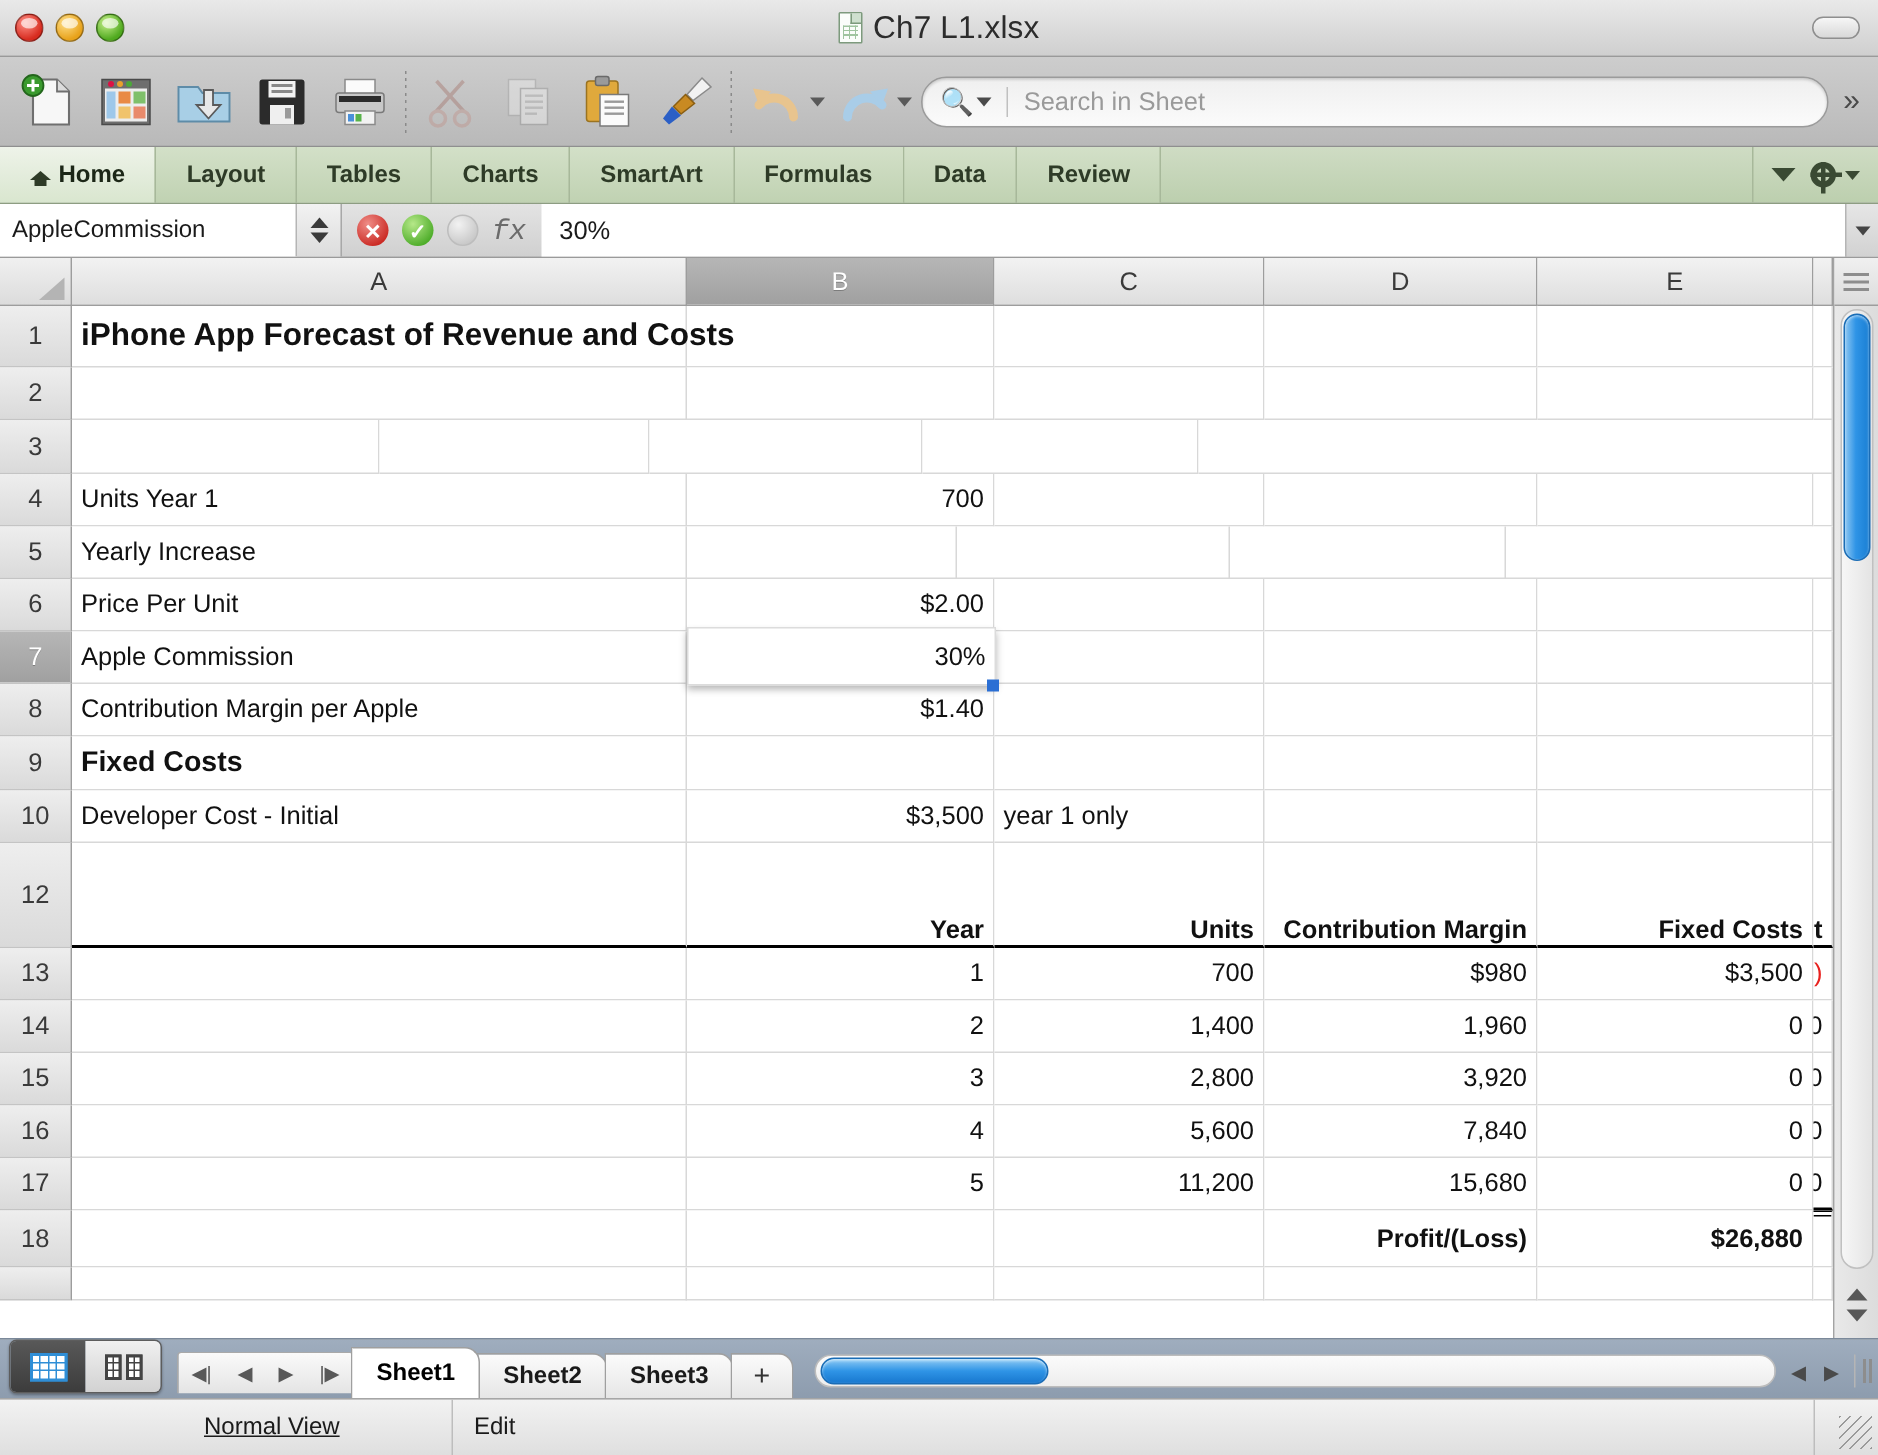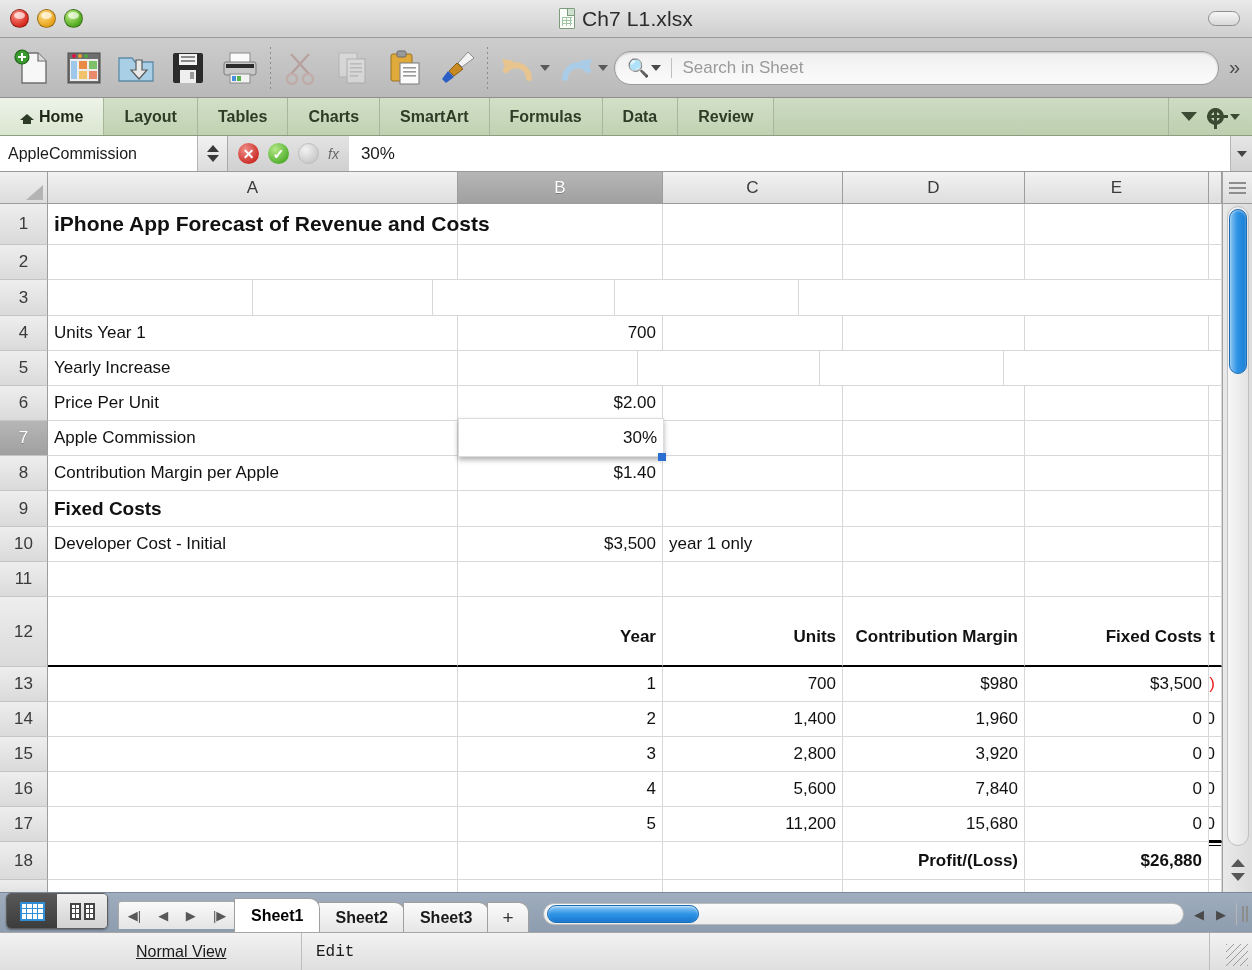--- a/index.html
+++ b/index.html
@@ -148,21 +148,21 @@
   }
   .stepper i { width:0;height:0;border-left:6px solid transparent;border-right:6px solid transparent; }
   .stepper i.up { border-bottom:7px solid #3a3a3a; }
   .stepper i.dn { border-top:7px solid #3a3a3a; }
   .fb-icons { display:flex; align-items:center; gap:9px; padding:0 10px; }
   .circ { width:21px;height:21px;border-radius:50%; display:flex;align-items:center;justify-content:center;
           font-size:14px; color:#fff; font-weight:bold; }
   .circ.x { background: radial-gradient(circle at 35% 30%, #ef8d87, #cb2b25 75%); }
   .circ.ok{ background: radial-gradient(circle at 35% 30%, #b6e889, #4ead2a 75%); }
   .circ.gr{ background: radial-gradient(circle at 35% 30%, #f2f2f2, #c9c9c9 75%); border:1px solid #bdbdbd; }
-  .fx { font-size:14px; font-style:italic; color:#6b6b6b; font-family:Liberation Sans, sans-serif; }
+  .fx { font-size:19px; font-style:italic; color:#6b6b6b; font-family:Liberation Mono, monospace; }
   .fcontent {
     flex:1; background:#fff; display:flex; align-items:center; padding-left:12px;
     font-size:17px; color:#1a1a1a;
   }
   .fb-caret { width:22px; background:linear-gradient(#e6e6e6,#d2d2d2); display:flex;align-items:center;justify-content:center;
               border-left:1px solid #b5b5b5; }
   .fb-caret i { width:0;height:0;border-left:5px solid transparent;border-right:5px solid transparent;border-top:6px solid #444; }
 
   
   .gridwrap { flex:1; display:flex; position:relative; overflow:hidden; background:#fff; }
@@ -205,21 +205,21 @@
     overflow:hidden; white-space:nowrap; position:relative;
   }
   .cell.r  { justify-content:flex-end; }
   .cell.l  { justify-content:flex-start; }
   .cell.b  { font-weight:bold; }
   .cell.big{ font-size:21px; font-weight:bold; }
   .cell.red{ color:#e8201d; }
   .cell.noclip { overflow:visible; z-index:2; }
   .cell.wrap {
     white-space:normal; align-items:flex-end; justify-content:flex-end;
-    text-align:right; line-height:1.18; padding-bottom:18px;
+    text-align:right; line-height:1.18; padding-bottom:0;
   }
   .bb { border-bottom:2px solid #000 !important; }
   .dbl {
     border-top:1px solid #000 !important;
   }
   .dbl::before {
     content:''; position:absolute; left:0; right:0; top:2px; height:1px; background:#000;
   }
 
   
@@ -334,21 +334,21 @@
 
   
   .statusbar {
     height:38px; flex:0 0 38px;
     background: linear-gradient(#f2f2f2,#dfdfdf);
     border-top:1px solid #a6a6a6;
     display:flex; align-items:center; position:relative;
   }
   .st-seg { height:100%; display:flex; align-items:center; padding-left:14px; font-size:16px; color:#1a1a1a; }
   .st-seg.a { width:180px; border-right:1px solid #bdbdbd; margin-left:122px;text-decoration:underline; }
-  .st-seg.b { flex:1; border-right:1px solid #bdbdbd;font-family:Liberation Mono, monospace; }
+  .st-seg.b { flex:1; border-right:1px solid #bdbdbd; }
   .resize-grip { width:42px; height:100%; position:relative; }
   .resize-grip::after {
     content:''; position:absolute; right:4px; bottom:4px; width:22px; height:22px;
     background: repeating-linear-gradient(-45deg, #9a9a9a 0 1px, transparent 1px 5px);
   }
 </style>
 </head>
 <body>
 
 <div id="app">
@@ -640,29 +640,20 @@
         <div class="row" style="height:35px">
           <div class="rh">10</div>
           <div class="cell l" style="width:410px">Developer Cost - Initial</div>
           <div class="cell r" style="width:205px">$3,500</div>
           <div class="cell l noclip" style="width:180px">year 1 only</div>
           <div class="cell" style="width:182px"></div>
           <div class="cell" style="width:184px"></div>
           <div class="cell" style="flex:1"></div>
         </div>
 
-        <div class="row" style="height:35px">
-          <div class="rh">11</div>
-          <div class="cell l" style="width:410px"></div>
-          <div class="cell" style="width:205px"></div>
-          <div class="cell" style="width:180px"></div>
-          <div class="cell" style="width:182px"></div>
-          <div class="cell" style="width:184px"></div>
-          <div class="cell" style="flex:1"></div>
-        </div>
 
         <div class="row" style="height:70px">
           <div class="rh">12</div>
           <div class="cell l bb" style="width:410px"></div>
           <div class="cell wrap b bb" style="width:205px">Year</div>
           <div class="cell wrap b bb" style="width:180px">Units</div>
           <div class="cell wrap b bb" style="width:182px">Contribution Margin</div>
           <div class="cell wrap b bb" style="width:184px">Fixed Costs</div>
           <div class="cell wrap b bb" style="flex:1">Profit</div>
         </div>

